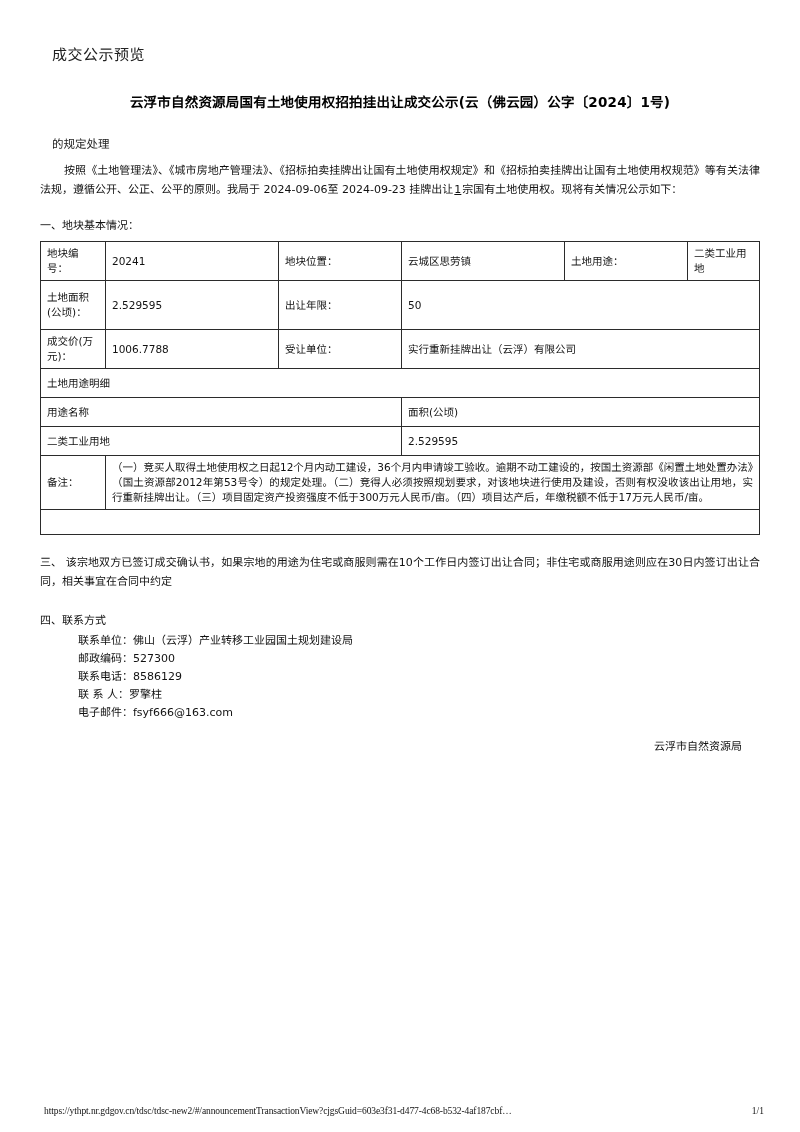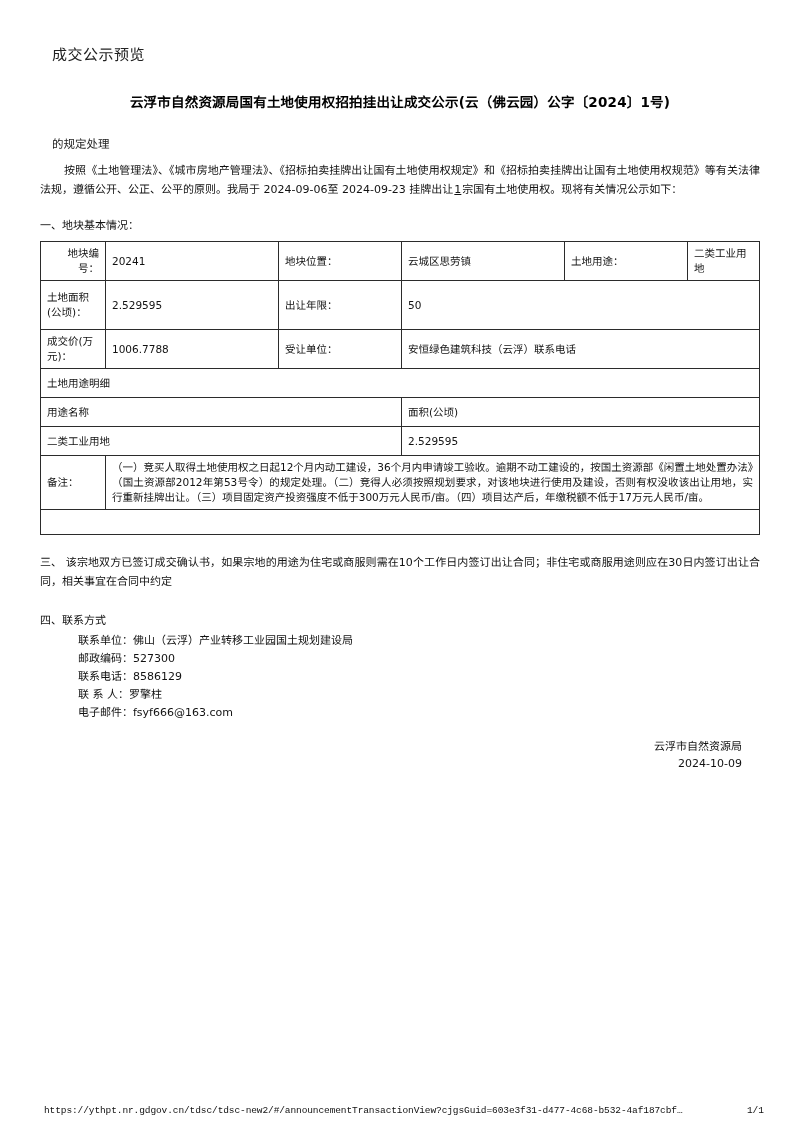--- a/index.html
+++ b/index.html
@@ -97,21 +97,21 @@
     width: 52px;
     padding-left: 4px;
     padding-right: 2px;
   }
   td.v1 { width: 160px; }
   td.lbl2 { width: 110px; }
   td.v2 { width: 150px; }
   td.lbl3 { width: 110px; }
   td.tall { height: 40px; }
   td.row-price { height: 26px; }
-  td.row-basic { height: 30px; text-align: right; }
+  td.row-basic { height: 30px; }
   td.detail-head { height: 20px; }
   td.detail-row { height: 20px; }
   td.remark-label {
     width: 52px;
     text-align: left;
     vertical-align: middle;
   }
   td.remark-body {
     font-size: 10px;
     line-height: 16.5px;
@@ -154,21 +154,21 @@
     color: #111;
     padding-right: 18px;
   }
 
   
   .footer {
     position: absolute;
     left: 44px;
     right: 36px;
     bottom: 14px;
-    font-family: Liberation Mono, monospace;
+    font-family: Liberation Serif, serif;
     font-size: 9.5px;
     line-height: 14px;
     color: #111;
     display: flex;
     justify-content: space-between;
     align-items: baseline;
   }
   .footer .url { letter-spacing: -.1px; }
   .footer .pageno { white-space: nowrap; padding-left: 10px; }
 </style>
@@ -202,21 +202,21 @@
         <tr>
           <td class="lbl-narrow tall">土地面积(公顷)：</td>
           <td>2.529595</td>
           <td>出让年限：</td>
           <td colspan="3">50</td>
         </tr>
         <tr>
           <td class="lbl-narrow row-price">成交价(万元)：</td>
           <td>1006.7788</td>
           <td>受让单位：</td>
-          <td colspan="3">安恒绿色建筑科技（云浮）联系电话</td>
+          <td colspan="3">实行重新挂牌出让（云浮）有限公司</td>
         </tr>
         <tr>
           <td class="detail-head" colspan="6">土地用途明细</td>
         </tr>
         <tr>
           <td class="detail-row" colspan="3">用途名称</td>
           <td colspan="3">面积(公顷)</td>
         </tr>
         <tr>
           <td class="detail-row" colspan="3">二类工业用地</td>
@@ -240,21 +240,20 @@
     <ul class="contact-list">
       <li>联系单位：佛山（云浮）产业转移工业园国土规划建设局</li>
       <li>邮政编码：527300</li>
       <li>联系电话：8586129</li>
       <li>联 系 人：罗擎柱</li>
       <li>电子邮件：fsyf666@163.com</li>
     </ul>
 
     <div class="signature">
       <div>云浮市自然资源局</div>
-      <div>2024-10-09</div>
     </div>
 
   </div>
 
   <div class="footer">
     <span class="url">https://ythpt.nr.gdgov.cn/tdsc/tdsc-new2/#/announcementTransactionView?cjgsGuid=603e3f31-d477-4c68-b532-4af187cbf…</span>
     <span class="pageno">1/1</span>
   </div>
 
 </div>

